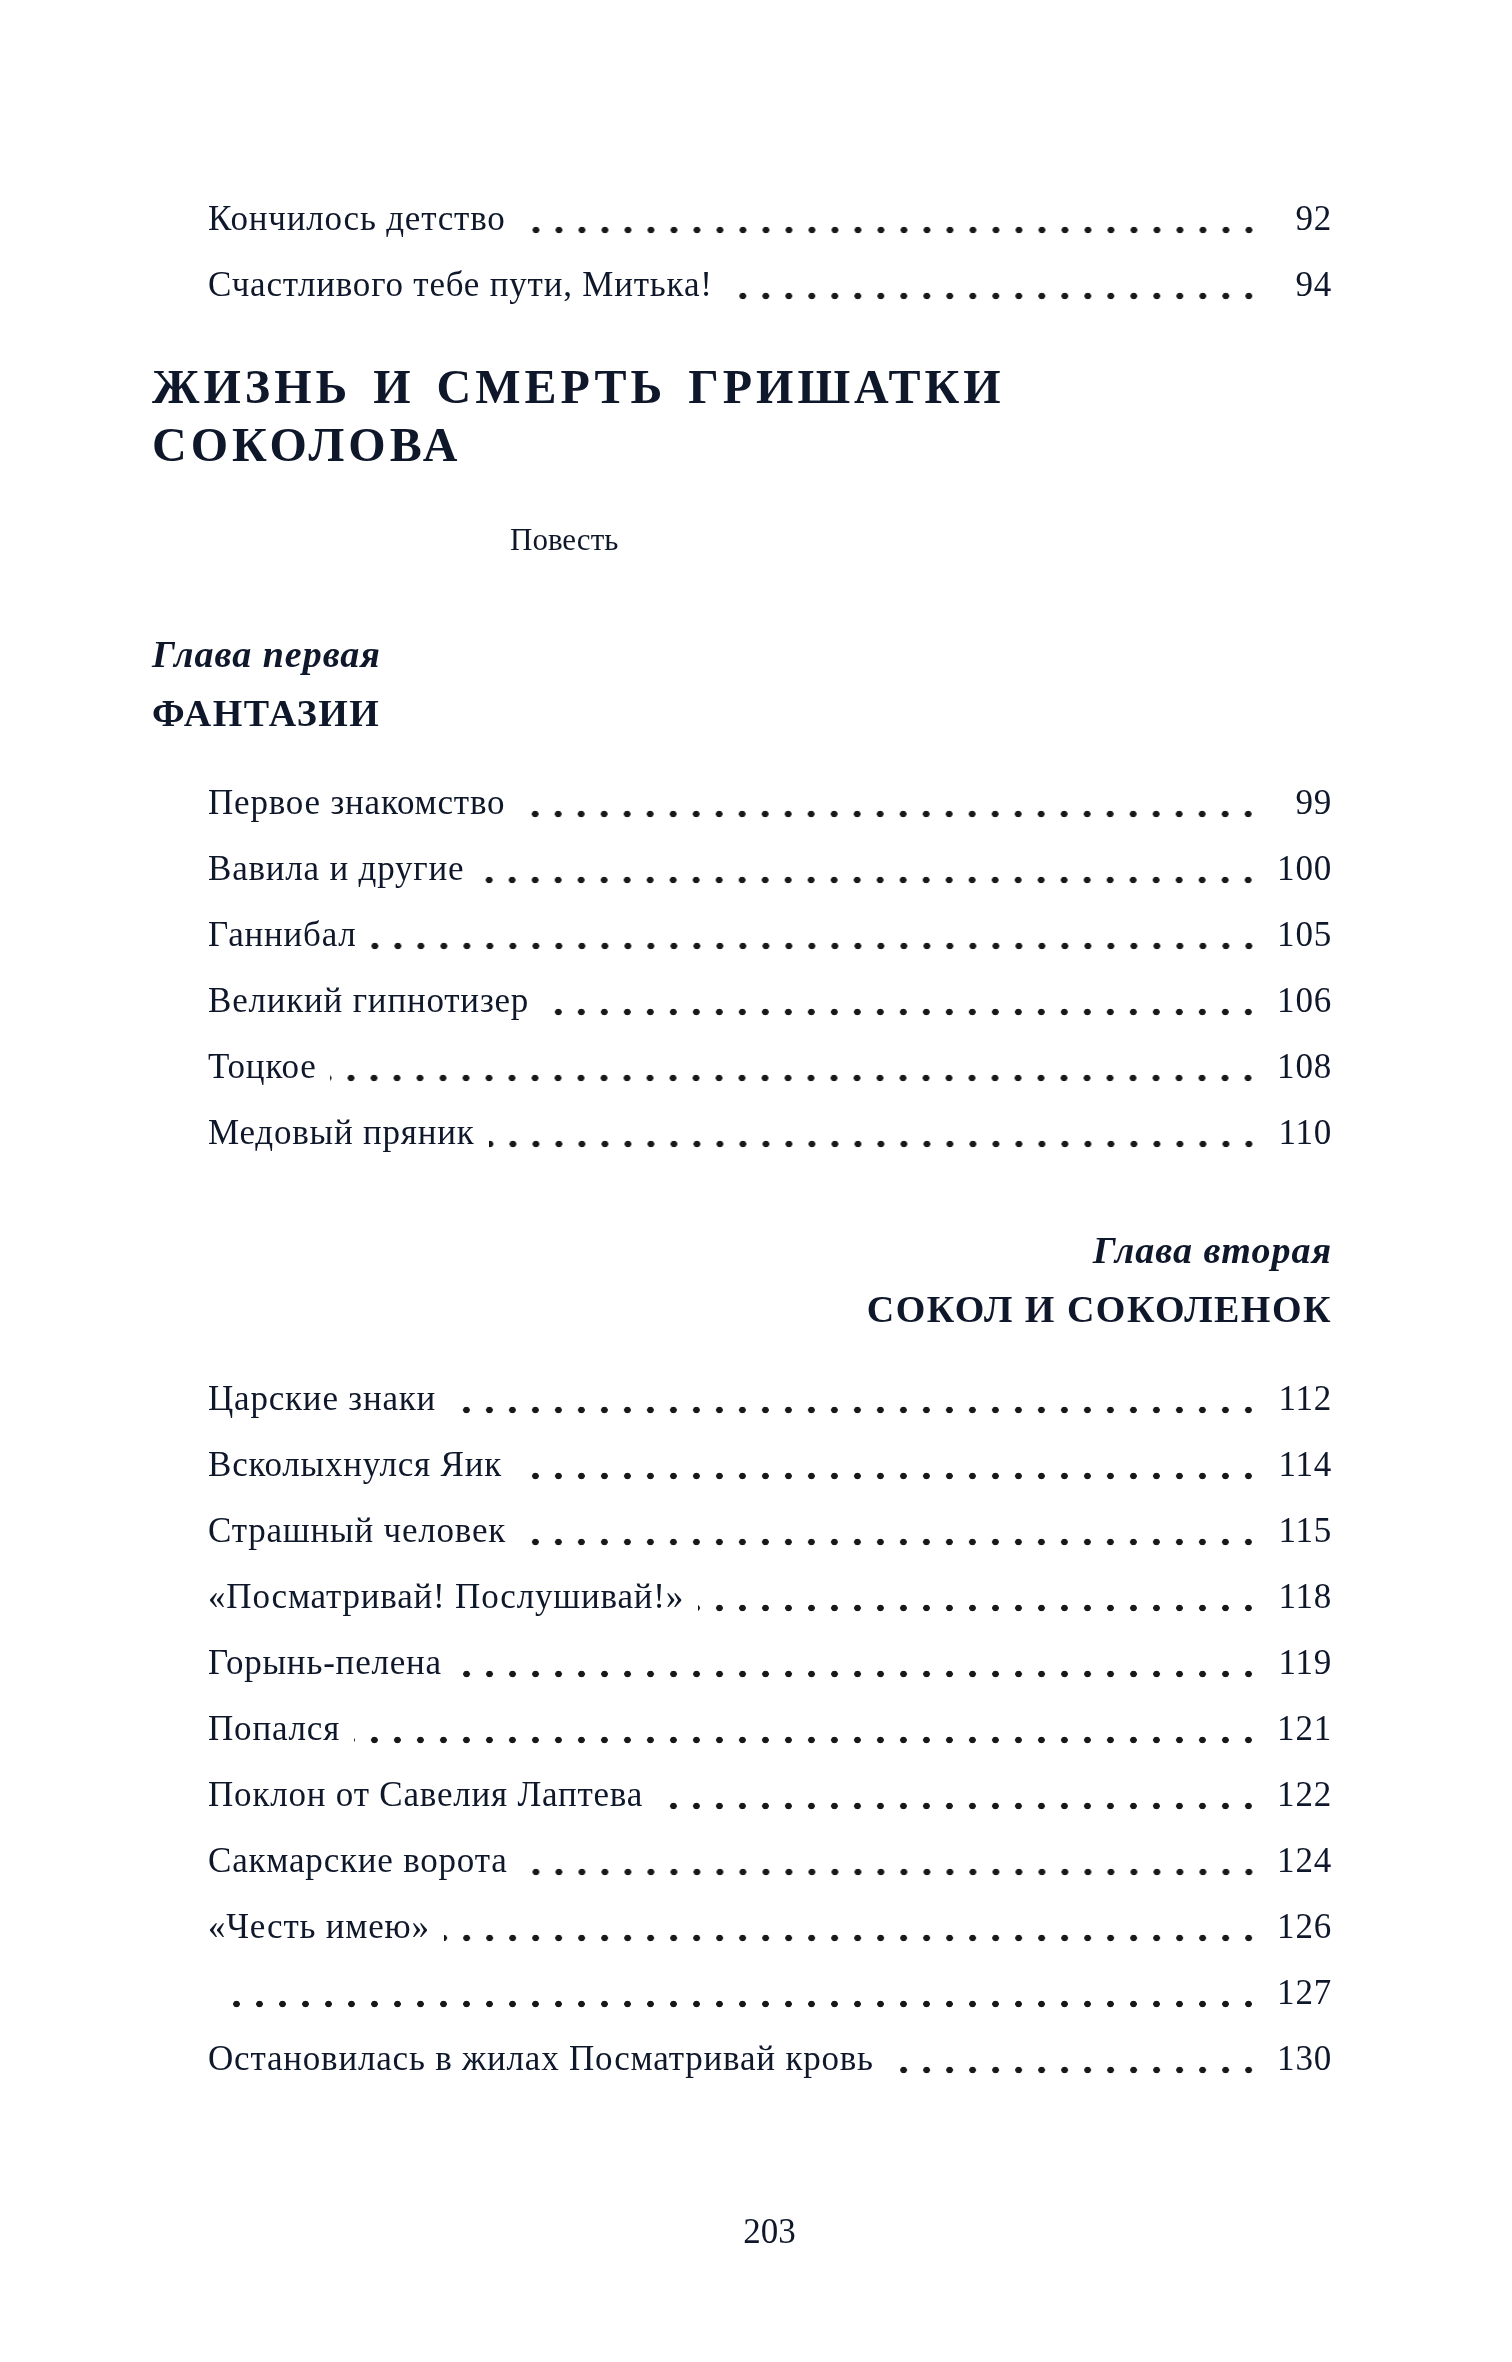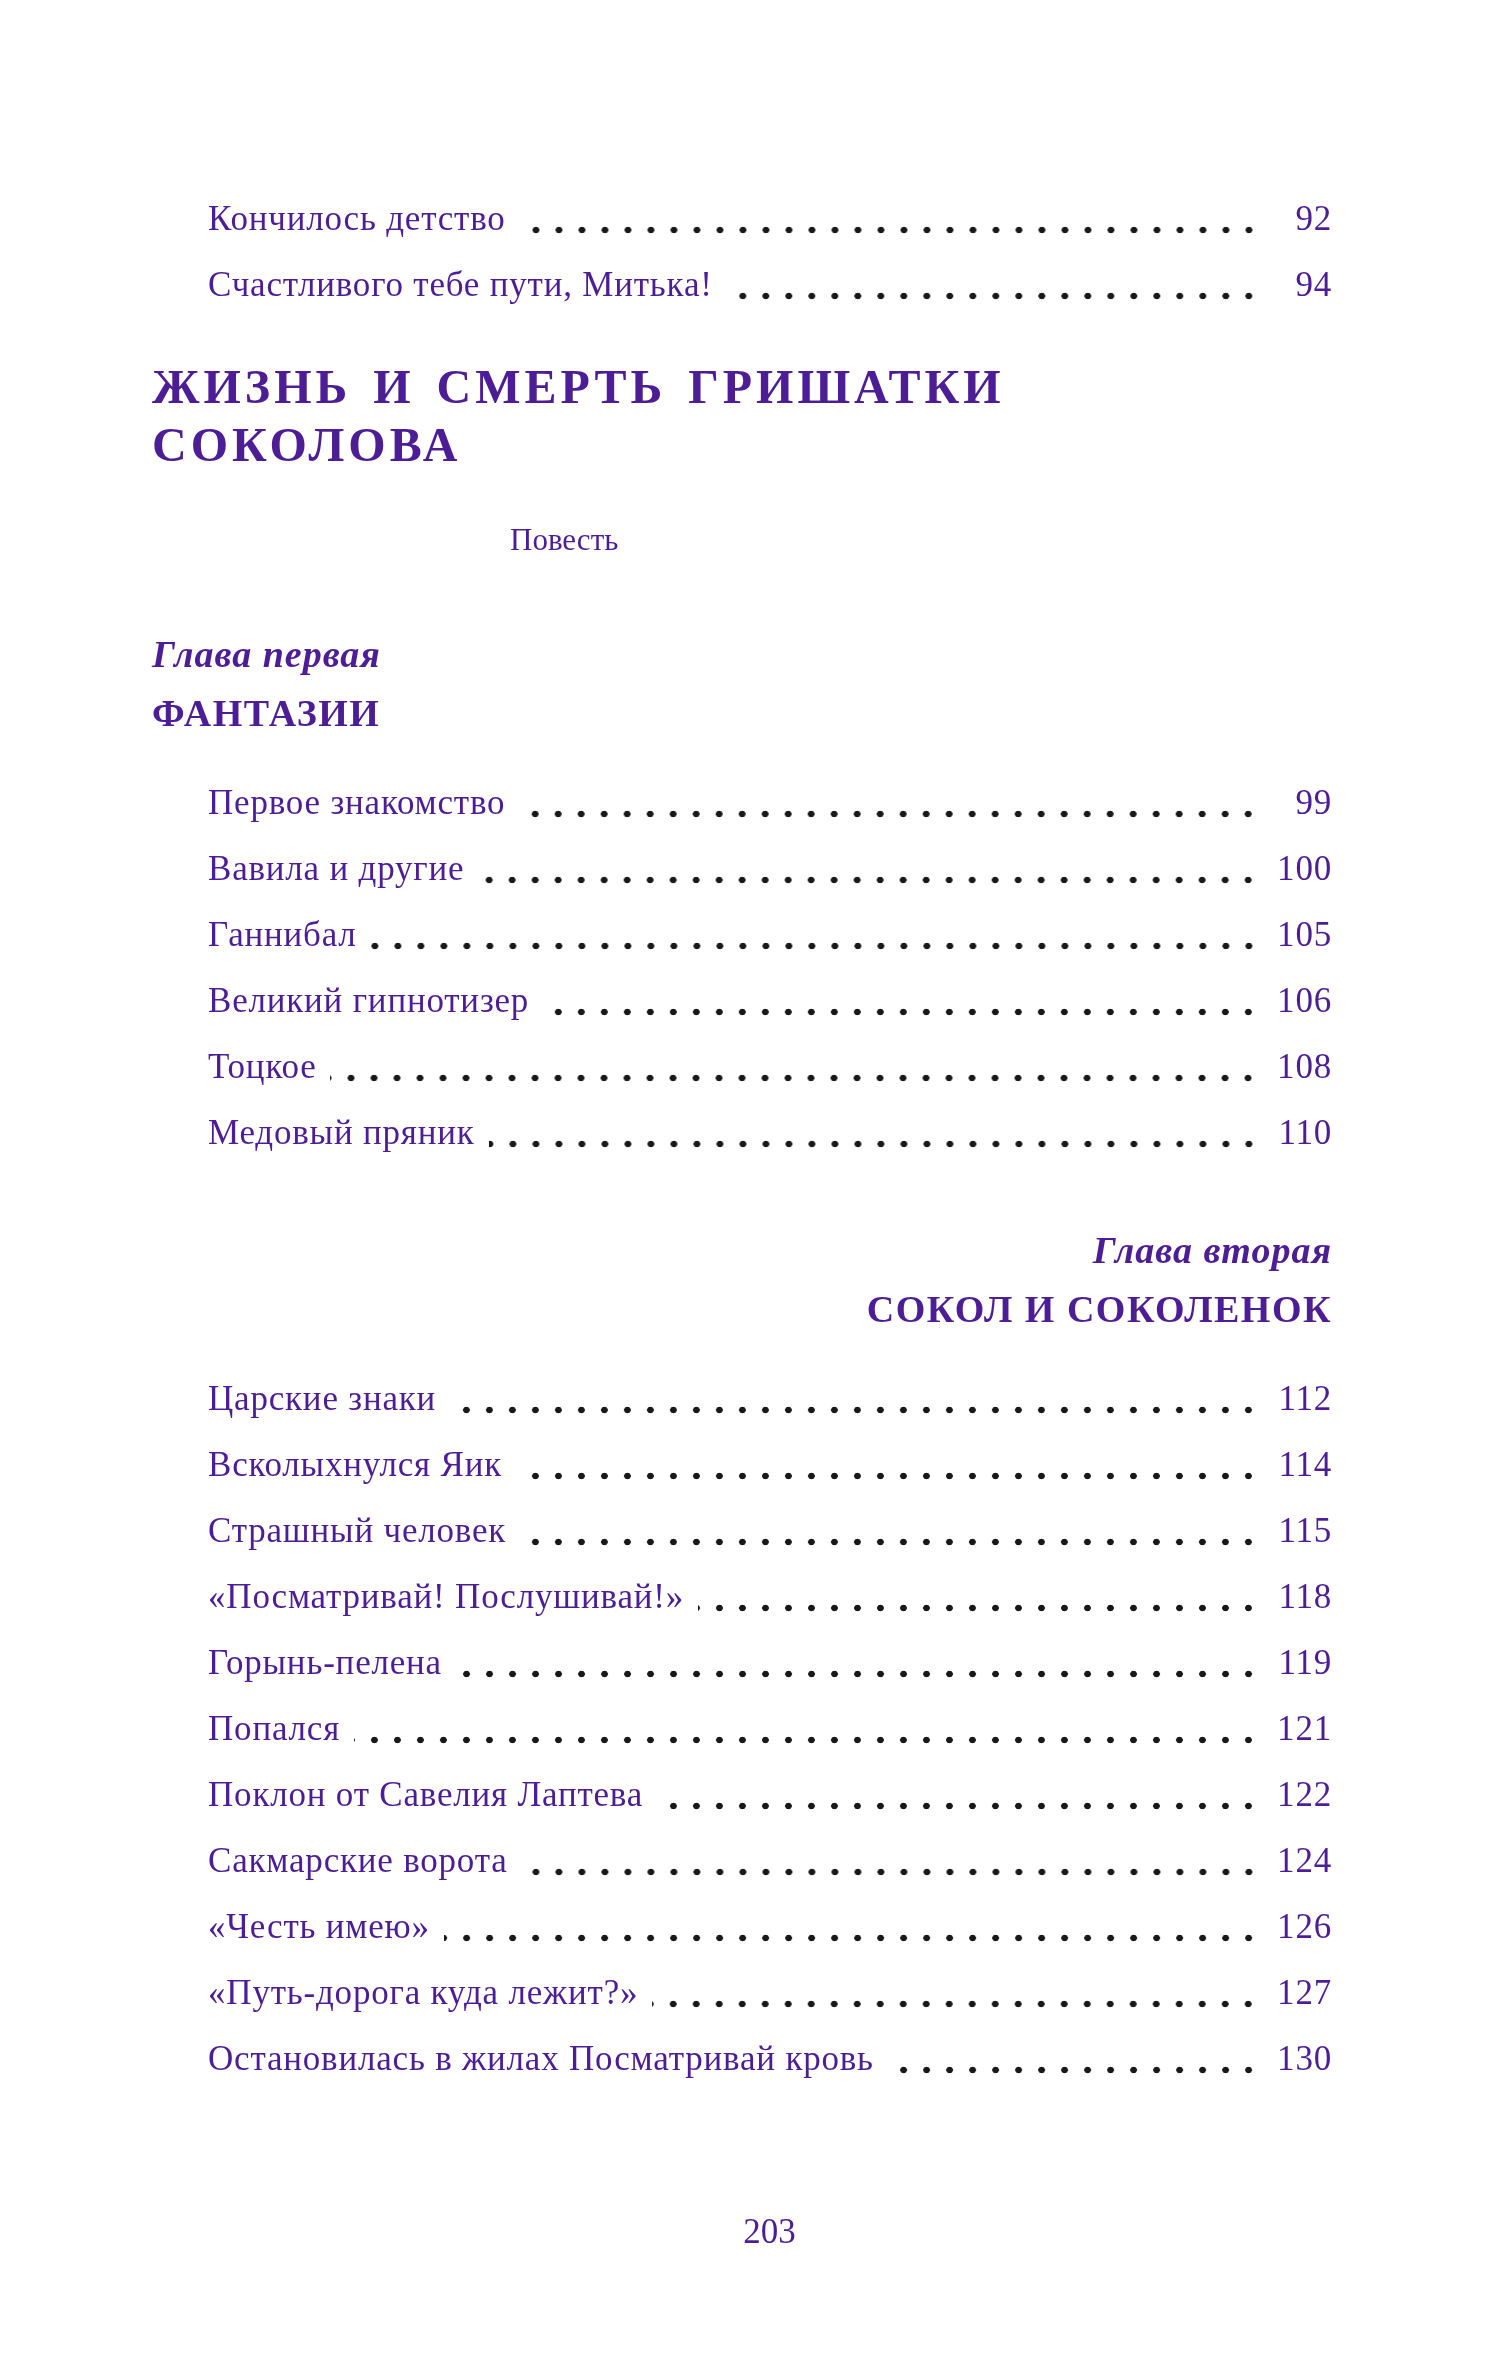--- a/index.html
+++ b/index.html
@@ -2,21 +2,21 @@
 <html lang="ru"><head>
 <meta charset="utf-8">
 <style>
   html, body { margin: 0; padding: 0; background: #e8e8e8; }
   .page {
     position: relative;
     width: 1512px;
     height: 2362px;
     margin: 0 auto;
     background: #ffffff;
-    color: #4c1d95;
+    color: #0f172a;
     font-family: "Liberation Serif", "DejaVu Serif", serif;
     overflow: hidden;
   }
   .toc {
     position: absolute;
     left: 152px;
     right: 180px;
     top: 0;
   }
   
@@ -198,21 +198,20 @@
         <span class="title">Сакмарские ворота</span>
         <span class="dots"></span>
         <span class="num">124</span>
       </div>
       <div class="row">
         <span class="title">«Честь имею»</span>
         <span class="dots"></span>
         <span class="num">126</span>
       </div>
       <div class="row">
-        <span class="title">«Путь-дорога куда лежит?»</span>
         <span class="dots"></span>
         <span class="num">127</span>
       </div>
       <div class="row">
         <span class="title">Остановилась в жилах Посматривай кровь</span>
         <span class="dots"></span>
         <span class="num">130</span>
       </div>
     </div>
 

